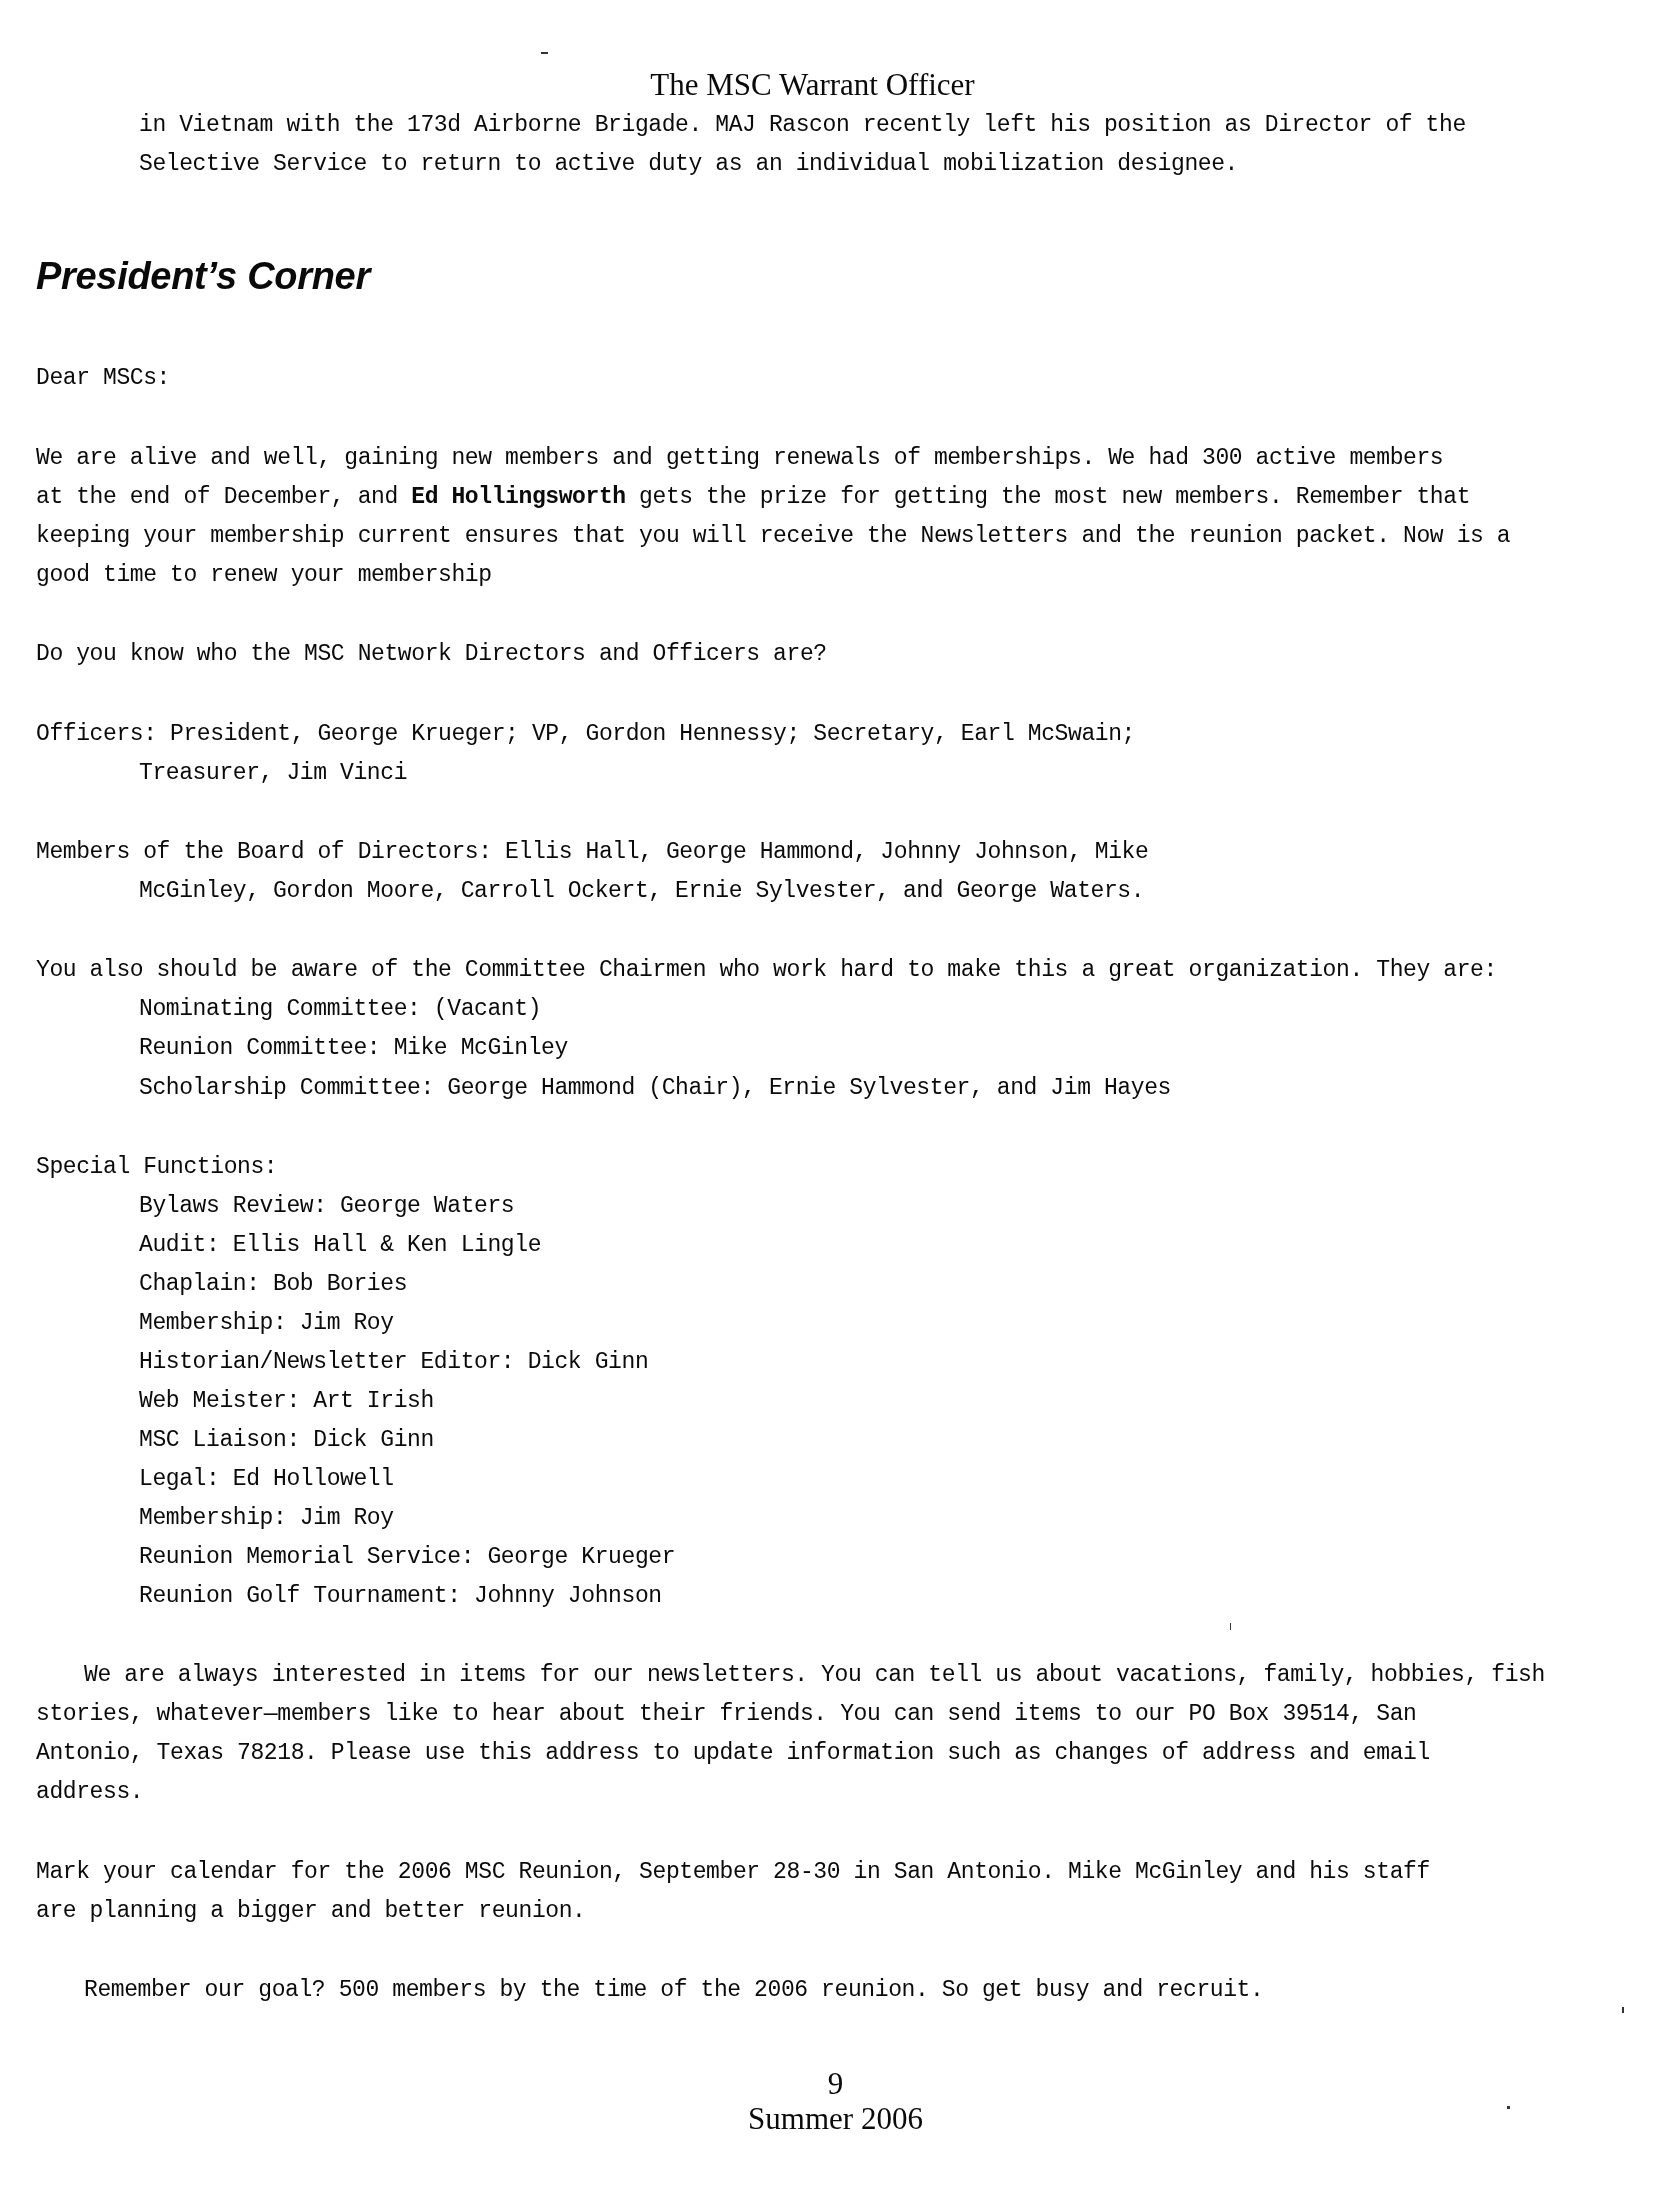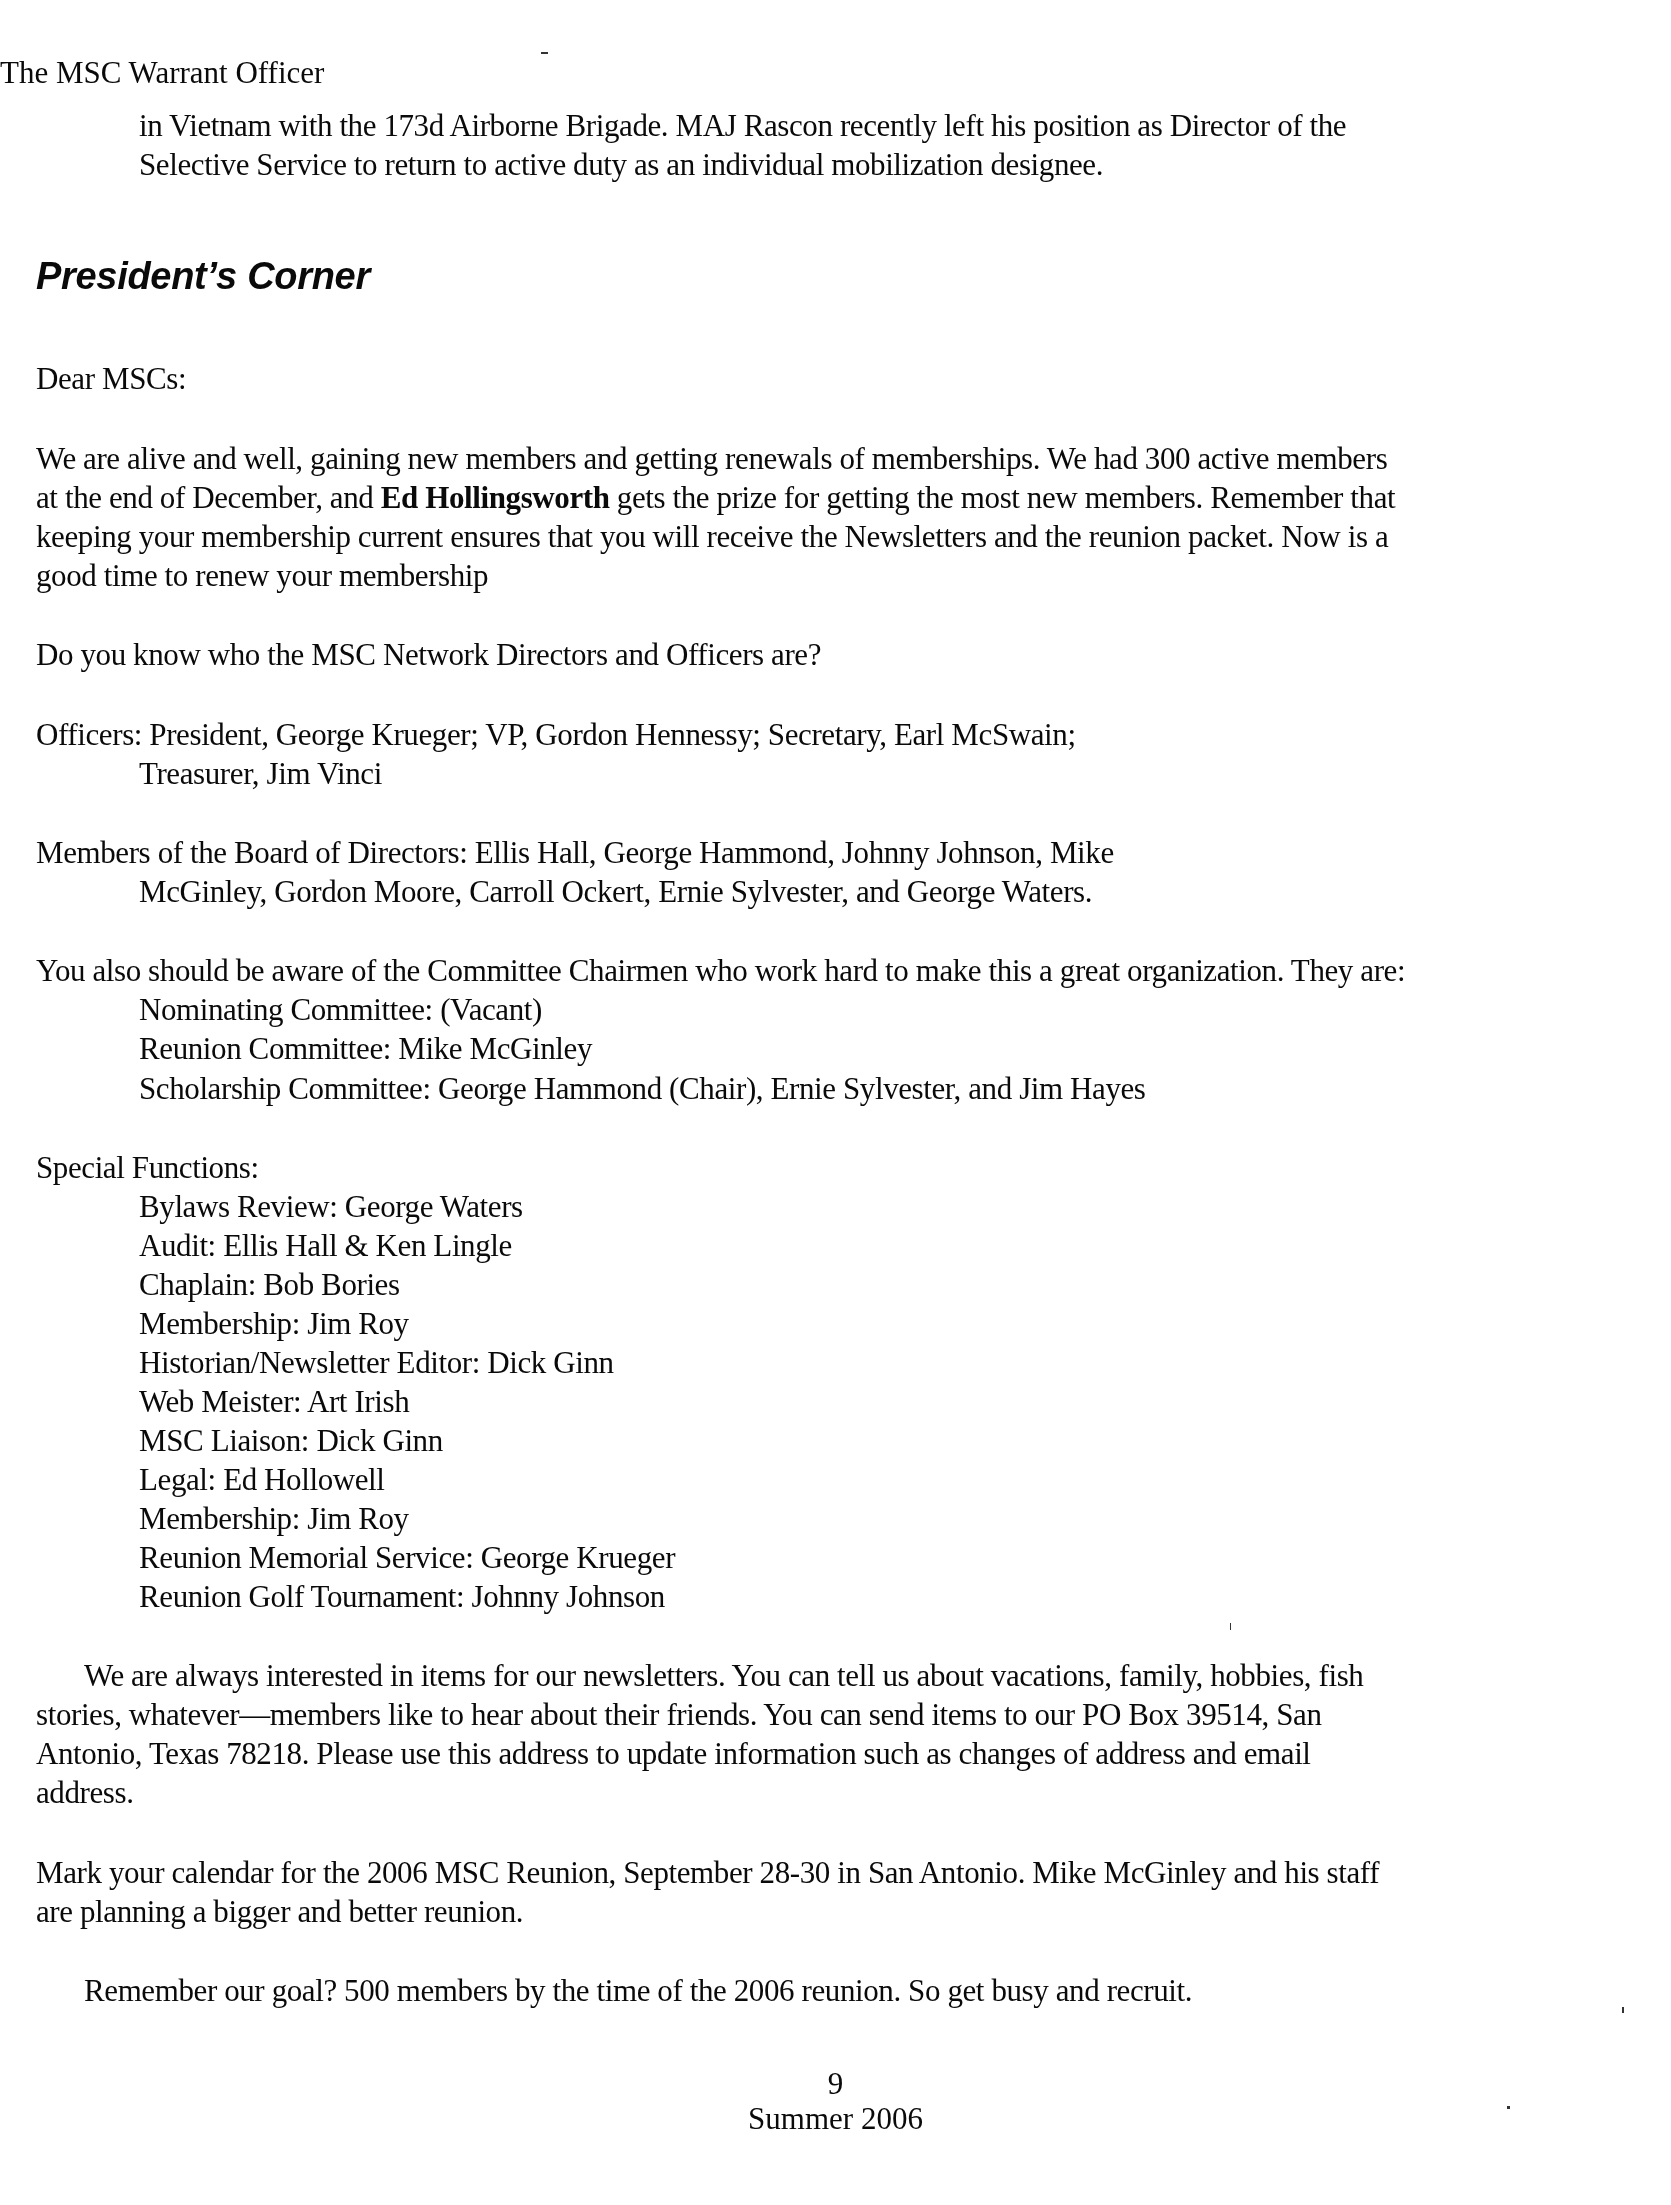--- a/index.html
+++ b/index.html
@@ -2,22 +2,22 @@
 <html style="font-size:11px"><head>
 <meta charset="utf-8">
 <style>
   html, body { margin: 0; padding: 0; background: #ffffff; }
   body {
     width: 1671px; height: 2205px; position: relative; overflow: hidden;
     font-family: "Liberation Serif", "DejaVu Serif", serif;
     color: #0a0a0a;
   }
   .abs { position: absolute; white-space: nowrap; }
-  .t { font-size: 31px; line-height: 39px; letter-spacing: -0.4px; }
-  .header-title { left: 0; width: 1625px; top: 55px; font-size: 31px; }
+  .t { font-size: 23px; line-height: 39px; letter-spacing: -0.4px; font-family: Liberation Mono, monospace; }
+  .header-title { left: 0; width: 1625px; text-align: center; top: 67px; font-size: 31px; }
   .heading {
     left: 36px; top: 255px; font-family: "Liberation Sans", "DejaVu Sans", sans-serif;
     font-weight: bold; font-style: italic; font-size: 38px; letter-spacing: -0.3px;
   }
   .ind1 { left: 139px; }
   .ind0 { left: 36px; }
   .ind2 { left: 139px; }
   .bold { font-weight: bold; }
   .footer { left: 0; width: 1671px; text-align: center; font-size: 31px; }
   .speck { position: absolute; background: #333; }

